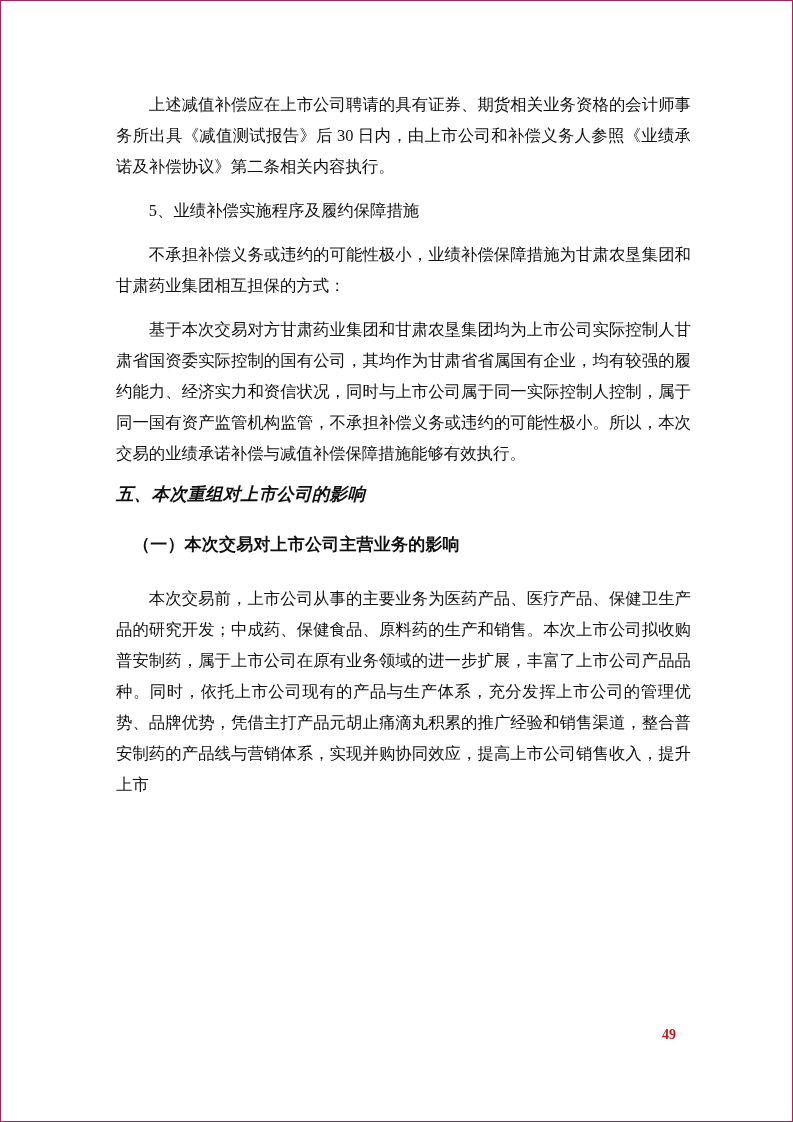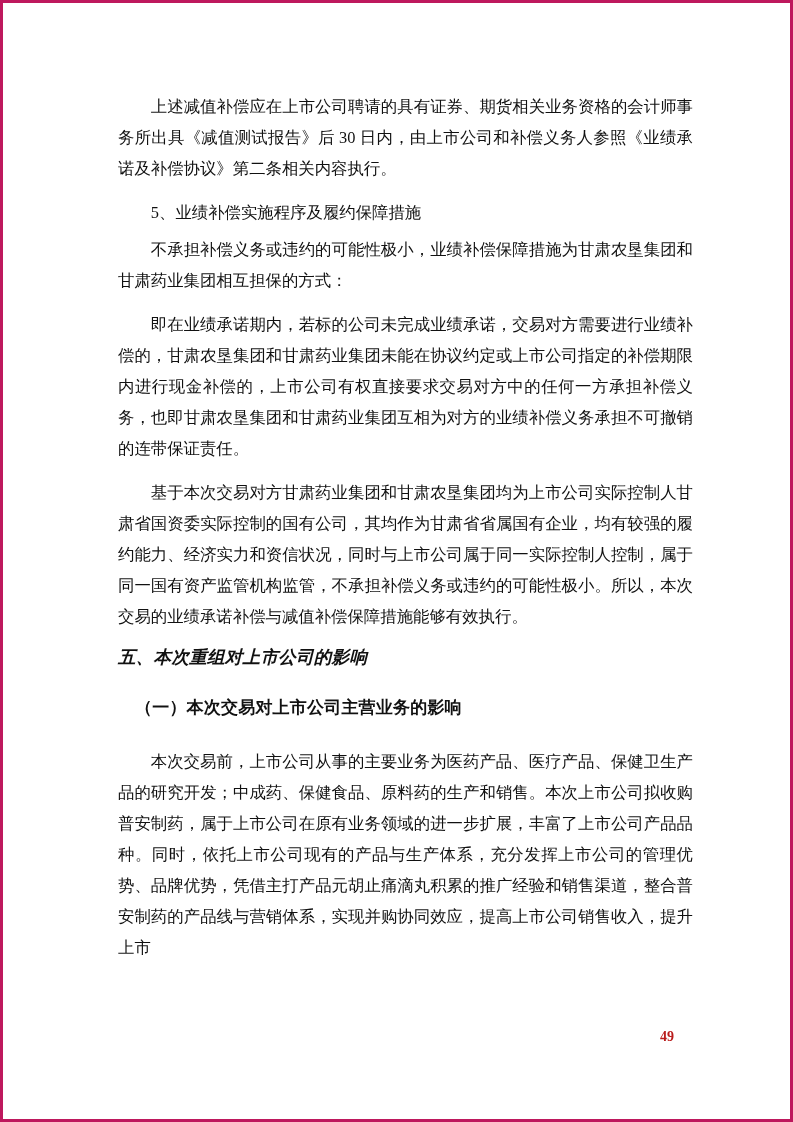--- a/index.html
+++ b/index.html
@@ -6,40 +6,40 @@
     margin: 0;
     padding: 0;
     background: #ffffff;
   }
   .page {
     position: relative;
     width: 793px;
     height: 1122px;
     background: #ffffff;
     box-sizing: border-box;
-    border: 3px solid #be185d;
+    border: 1px solid #be185d;
     overflow: hidden;
     color: #111111;
   }
   .doc {
     position: absolute;
     left: 115px;
     top: 88px;
     width: 575px;
     font-family: "Liberation Serif", "DejaVu Serif", serif;
     font-size: 16.4px;
     line-height: 31px;
     text-align: justify;
   }
   .body-para {
     margin: 0 0 13px 0;
     text-indent: 2em;
   }
   .clause-heading {
-    margin: 0 0 6px 0;
+    margin: 0 0 13px 0;
     text-indent: 2em;
     font-weight: 400;
   }
   .h1 {
     font-family: "Liberation Sans", "DejaVu Sans", sans-serif;
     font-weight: 700;
     font-size: 17.5px;
     line-height: 24px;
     margin: 0 0 27px 0;
     text-align: left;
@@ -67,21 +67,20 @@
   }
 </style>
 </head>
 <body>
 
 <div class="page">
   <main class="doc">
     <p class="body-para">上述减值补偿应在上市公司聘请的具有证券、期货相关业务资格的会计师事务所出具《减值测试报告》后 30 日内，由上市公司和补偿义务人参照《业绩承诺及补偿协议》第二条相关内容执行。</p>
     <p class="clause-heading">5、业绩补偿实施程序及履约保障措施</p>
     <p class="body-para">不承担补偿义务或违约的可能性极小，业绩补偿保障措施为甘肃农垦集团和甘肃药业集团相互担保的方式：</p>
-    <p class="body-para">即在业绩承诺期内，若标的公司未完成业绩承诺，交易对方需要进行业绩补偿的，甘肃农垦集团和甘肃药业集团未能在协议约定或上市公司指定的补偿期限内进行现金补偿的，上市公司有权直接要求交易对方中的任何一方承担补偿义务，也即甘肃农垦集团和甘肃药业集团互相为对方的业绩补偿义务承担不可撤销的连带保证责任。</p>
     <p class="body-para">基于本次交易对方甘肃药业集团和甘肃农垦集团均为上市公司实际控制人甘肃省国资委实际控制的国有公司，其均作为甘肃省省属国有企业，均有较强的履约能力、经济实力和资信状况，同时与上市公司属于同一实际控制人控制，属于同一国有资产监管机构监管，不承担补偿义务或违约的可能性极小。所以，本次交易的业绩承诺补偿与减值补偿保障措施能够有效执行。</p>
     <h1 class="h1">五、本次重组对上市公司的影响</h1>
     <h2 class="h2">（一）本次交易对上市公司主营业务的影响</h2>
     <p class="body-para">本次交易前，上市公司从事的主要业务为医药产品、医疗产品、保健卫生产品的研究开发；中成药、保健食品、原料药的生产和销售。本次上市公司拟收购普安制药，属于上市公司在原有业务领域的进一步扩展，丰富了上市公司产品品种。同时，依托上市公司现有的产品与生产体系，充分发挥上市公司的管理优势、品牌优势，凭借主打产品元胡止痛滴丸积累的推广经验和销售渠道，整合普安制药的产品线与营销体系，实现并购协同效应，提高上市公司销售收入，提升上市</p>
   </main>
   <footer>
     <span class="page-number">49</span>
   </footer>
 </div>
 

